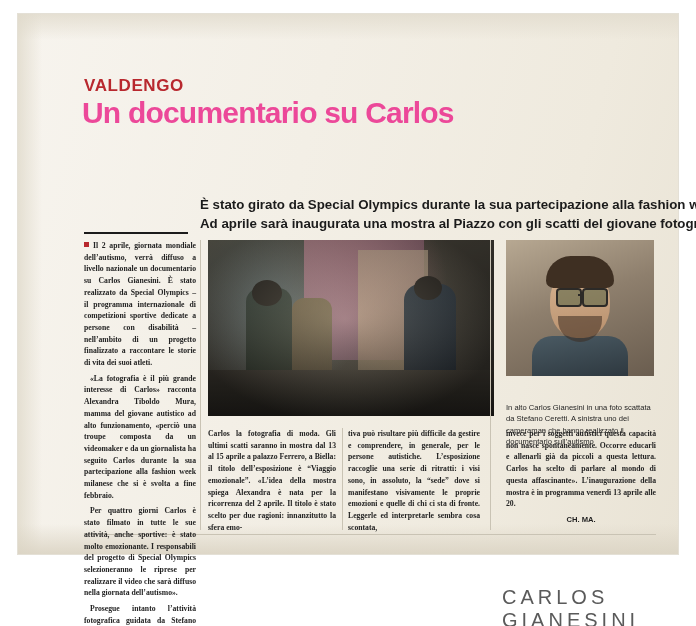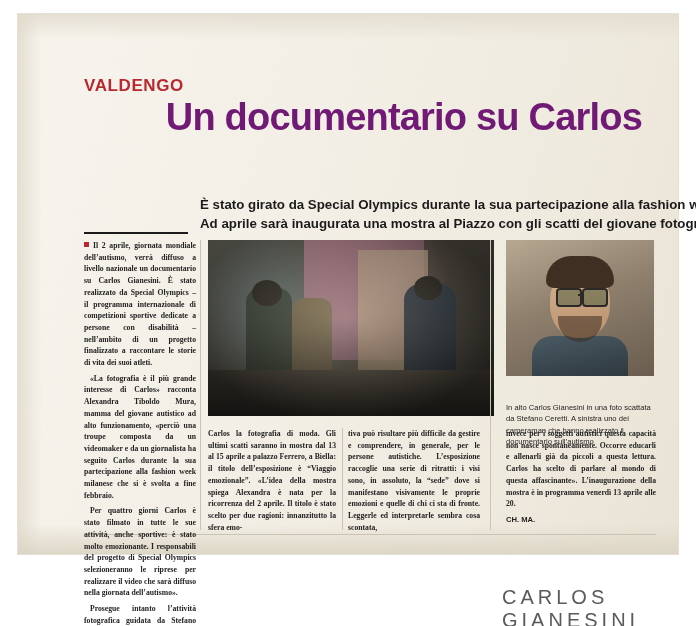--- a/index.html
+++ b/index.html
@@ -65,25 +65,24 @@
     letter-spacing: 0.6px;
     color: #b8282e;
   }
   .headline {
     position: absolute;
     left: 82px;
     top: 96px;
     width: 560px;
     font-family: "Liberation Sans", sans-serif;
     font-weight: bold;
-    font-size: 38px;
+    font-size: 30px;
     line-height: 1.13;
     letter-spacing: -0.8px;
-    color: #701a75;
-    text-align: right;
+    color: #ec4899;
   }
   .subhead {
     position: absolute;
     left: 200px;
     top: 196px;
     width: 452px;
     font-family: "Liberation Sans", sans-serif;
     font-weight: bold;
     font-size: 13.3px;
     line-height: 1.42;
@@ -232,21 +231,21 @@
     display: inline-block;
     width: 5px; height: 5px;
     background: #b8282e;
     margin-right: 4px;
     vertical-align: 1px;
   }
   .byline {
     font-family: "Liberation Sans", sans-serif;
     font-weight: bold;
     font-size: 7.6px;
-    text-align: left;
+    text-align: center;
     color: #1f1f1f;
     margin-top: 2px;
   }
 
   .vrule {
     position: absolute;
     width: 1px;
     background: #c9c3b4;
   }
   .vr1 { left: 200px; top: 240px; height: 290px; }

